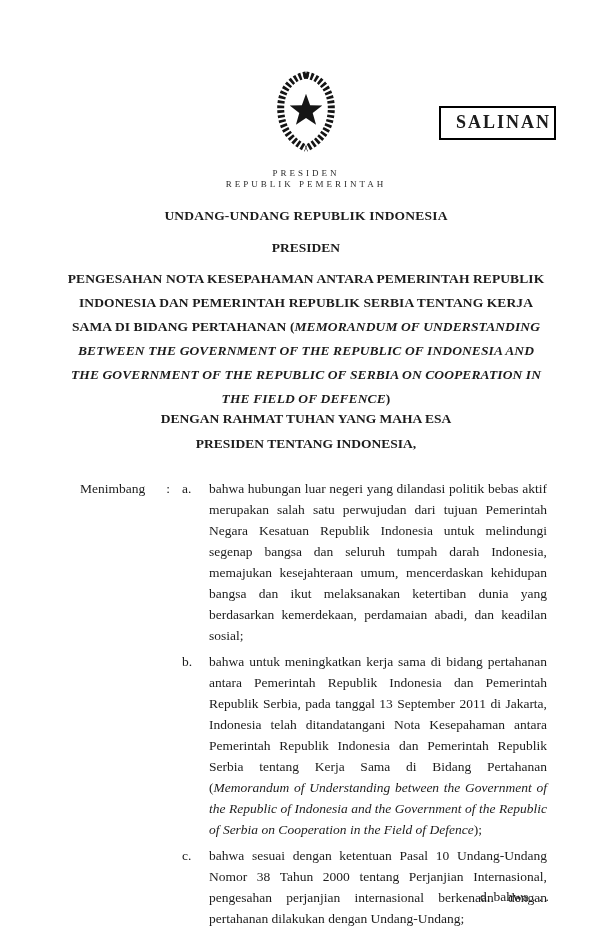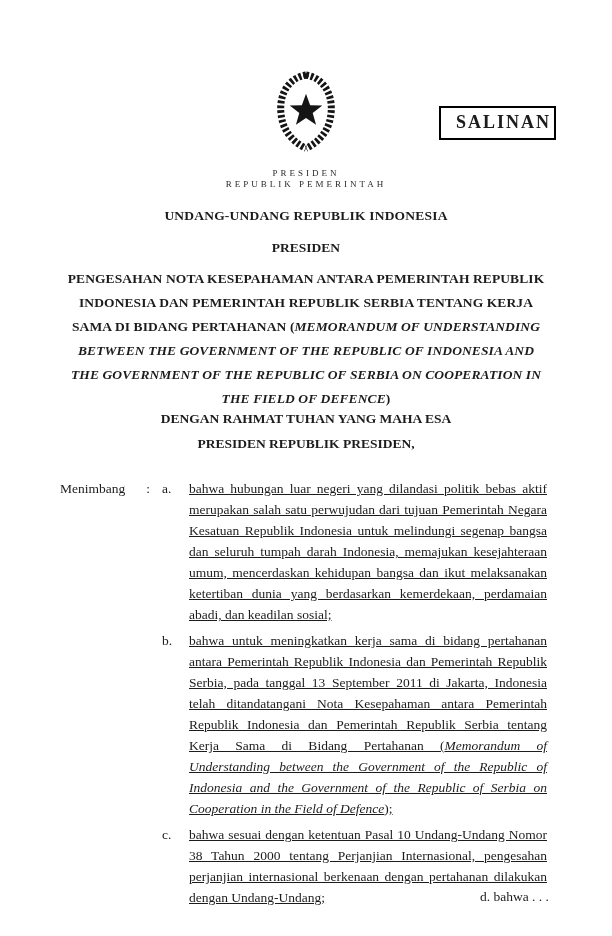--- a/index.html
+++ b/index.html
@@ -69,36 +69,36 @@
     font-weight: bold;
   }
   .authority {
     margin-top: 9px;
     text-align: center;
     font-size: 13.5px;
     font-weight: bold;
   }
   .considerations {
     display: flex;
-    margin: 26px 65px 0 60px;
+    margin: 26px 65px 0 80px;
     font-size: 13.5px;
     line-height: 21px;
   }
   .c-label {
     width: 102px;
     flex-shrink: 0;
     display: flex;
     justify-content: space-between;
     padding-right: 12px;
     align-items: flex-start;
   }
   .c-items { flex: 1; }
   .c-item { display: flex; margin-bottom: 5px; }
   .c-letter { width: 27px; flex-shrink: 0; }
-  .c-text { flex: 1; text-align: justify; text-decoration: underline; }
+  .c-text { flex: 1; text-align: justify; }
   .catchword {
     position: absolute;
     right: 63px;
     top: 889px;
     font-size: 13.5px;
   }
 </style>
 </head>
 <body>
 
@@ -127,21 +127,21 @@
   </div>
 
   <div class="tentang">PRESIDEN</div>
 
   <div class="subject">
     <span>PENGESAHAN NOTA KESEPAHAMAN ANTARA PEMERINTAH REPUBLIK INDONESIA DAN PEMERINTAH REPUBLIK SERBIA TENTANG KERJA SAMA DI BIDANG PERTAHANAN (</span><span class="italic">MEMORANDUM OF UNDERSTANDING BETWEEN THE GOVERNMENT OF THE REPUBLIC OF INDONESIA AND THE GOVERNMENT OF THE REPUBLIC OF SERBIA ON COOPERATION IN THE FIELD OF DEFENCE</span><span>)</span>
   </div>
 
   <div class="invocation">DENGAN RAHMAT TUHAN YANG MAHA ESA</div>
 
-  <div class="authority">PRESIDEN REPUBLIK PRESIDEN,</div>
+  <div class="authority">PRESIDEN TENTANG INDONESIA,</div>
 
   <div class="considerations">
     <div class="c-label">
       <span>Menimbang</span>
       <span>:</span>
     </div>
     <div class="c-items">
 
       <div class="c-item">
         <div class="c-letter">a.</div>

